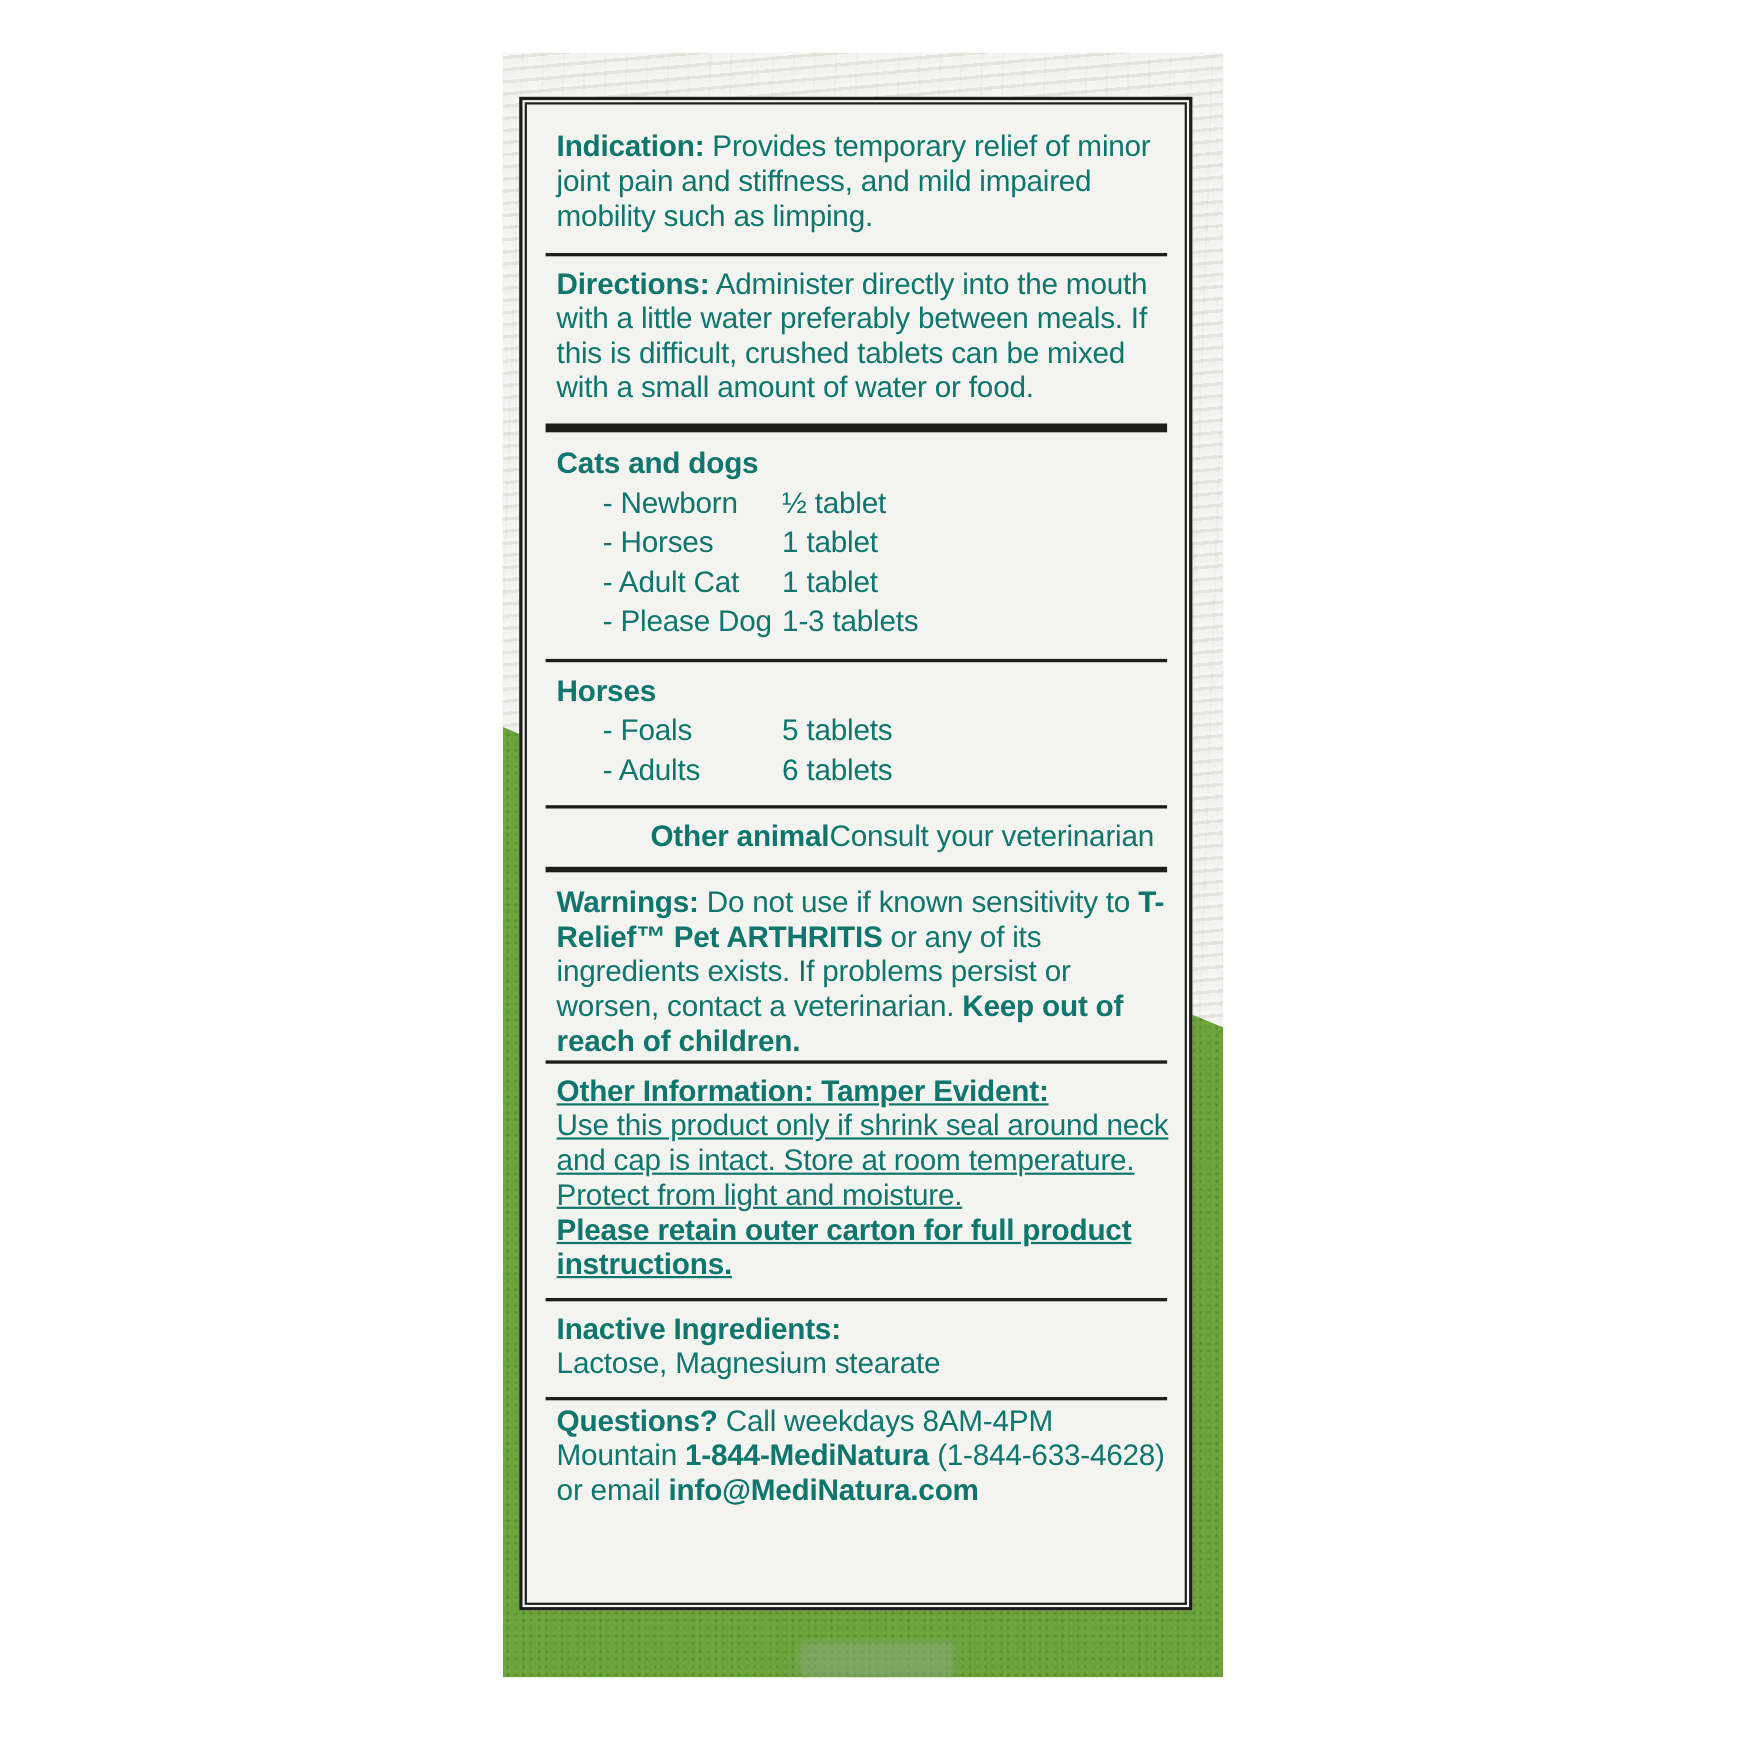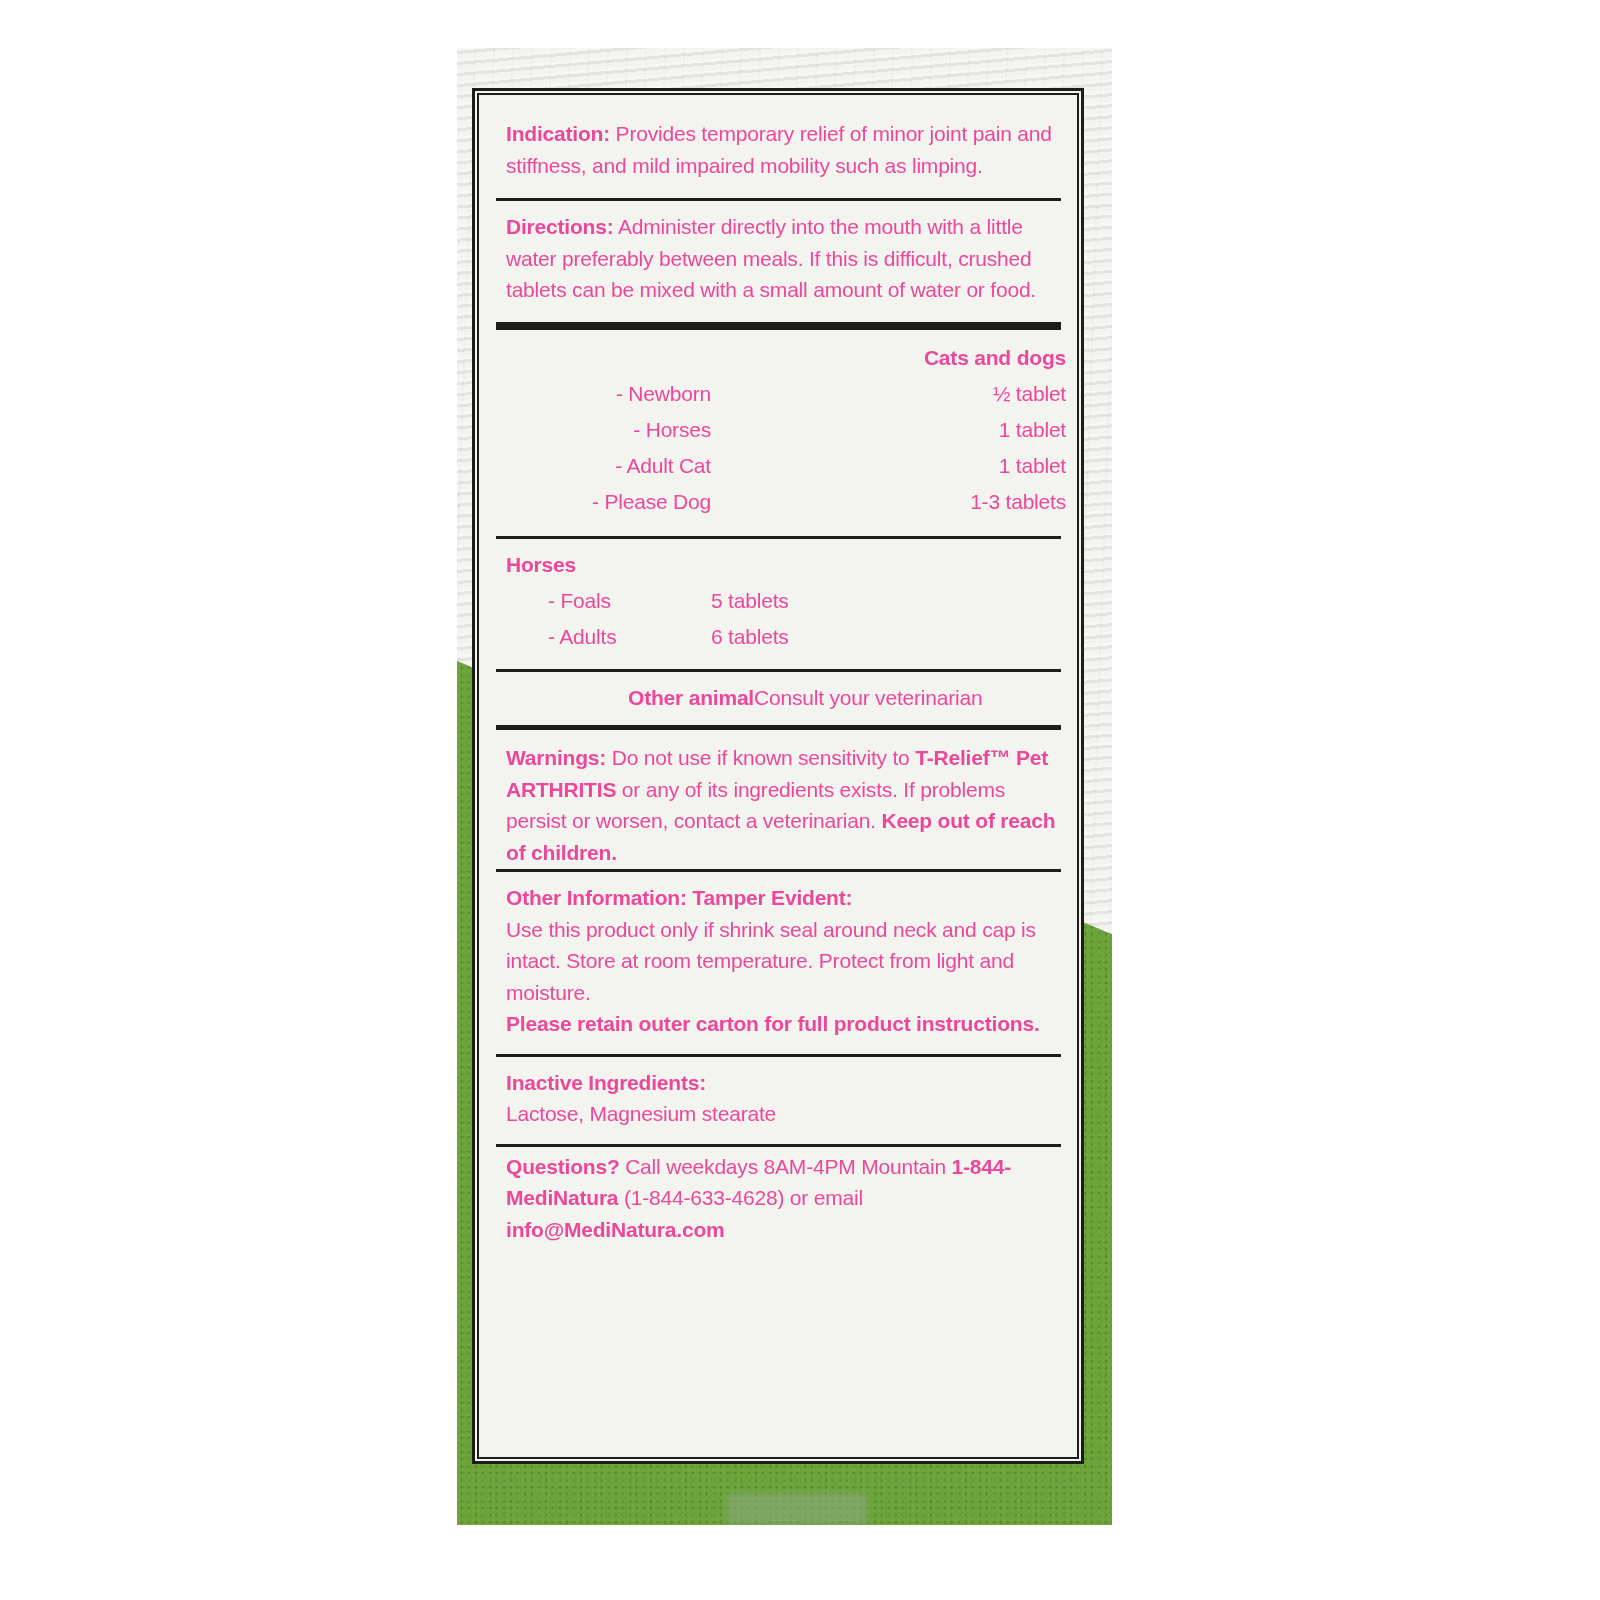--- a/index.html
+++ b/index.html
@@ -31,22 +31,22 @@
   }
   .frame-outer {
     position: absolute; left: 472px; top: 88px; width: 612px; height: 1376px;
     border: 3px solid #1d1d1b; box-sizing: border-box; background: #f4f4f1;
   }
   .frame-inner {
     position: absolute; left: 477px; top: 93px; width: 602px; height: 1366px;
     border: 2px solid #1d1d1b; box-sizing: border-box; background: #f3f3f0;
   }
   .content {
-    position: absolute; left: 506px; top: 118px; width: 560px; color: #ec4899;
-    font-size: 21px; line-height: 31.5px; letter-spacing: -0.2px;
+    position: absolute; left: 506px; top: 118px; width: 560px; color: #0f766e;
+    font-size: 27px; line-height: 31.5px; letter-spacing: -0.2px;
   }
   .content b { font-weight: bold; }
   .section { margin: 0; }
   .rule { height: 3px; background: #1d1d1b; margin-left: -10px; width: 565px; }
   .rule.thick { height: 5px; }
   .row { display: flex; }
   .row .k { width: 205px; padding-left: 42px; box-sizing: border-box; }
   .row .v { flex: 1; }
   .other-row { display: flex; }
   .other-row .k { width: 248px; }
@@ -70,21 +70,21 @@
   </p>
   <div class="rule"></div>
 
   <p class="section" style="margin-top:10px;margin-bottom:16px;">
     <b>Directions:</b><span> Administer directly into the mouth with a little water preferably between meals. If this is difficult, crushed tablets can be mixed with a small amount of water or food.</span>
   </p>
   <div class="rule thick"></div>
 
   <div class="rule"></div>
 
-  <div class="section" style="margin-top:10px;margin-bottom:16px;line-height:36px;text-align:right;">
+  <div class="section" style="margin-top:10px;margin-bottom:16px;line-height:36px;">
     <b>Cats and dogs</b>
     <div class="row">
       <span class="k">- Newborn</span>
       <span class="v">½ tablet</span>
     </div>
     <div class="row">
       <span class="k">- Horses</span>
       <span class="v">1 tablet</span>
     </div>
     <div class="row">
@@ -115,21 +115,21 @@
     <b class="k">Other animal</b>
     <span>Consult your veterinarian</span>
   </div>
   <div class="rule thick"></div>
 
   <p class="section" style="margin-top:12px;margin-bottom:1px;">
     <b>Warnings:</b><span> Do not use if known sensitivity to </span><b>T-Relief™ Pet ARTHRITIS</b><span> or any of its ingredients exists. If problems persist or worsen, contact a veterinarian. </span><b>Keep out of reach of children.</b>
   </p>
   <div class="rule"></div>
 
-  <p class="section" style="margin-top:10px;margin-bottom:14px;">
+  <p class="section" style="margin-top:10px;margin-bottom:14px;text-decoration:underline;">
     <b>Other Information: Tamper Evident:</b><br>
     <span>Use this product only if shrink seal around neck and cap is intact. Store at room temperature. Protect from light and moisture.</span><br>
     <b>Please retain outer carton for full product instructions.</b>
   </p>
   <div class="rule"></div>
 
   <p class="section" style="margin-top:10px;margin-bottom:14px;">
     <b>Inactive Ingredients:</b><br>
     <span>Lactose, Magnesium stearate</span>
   </p>

